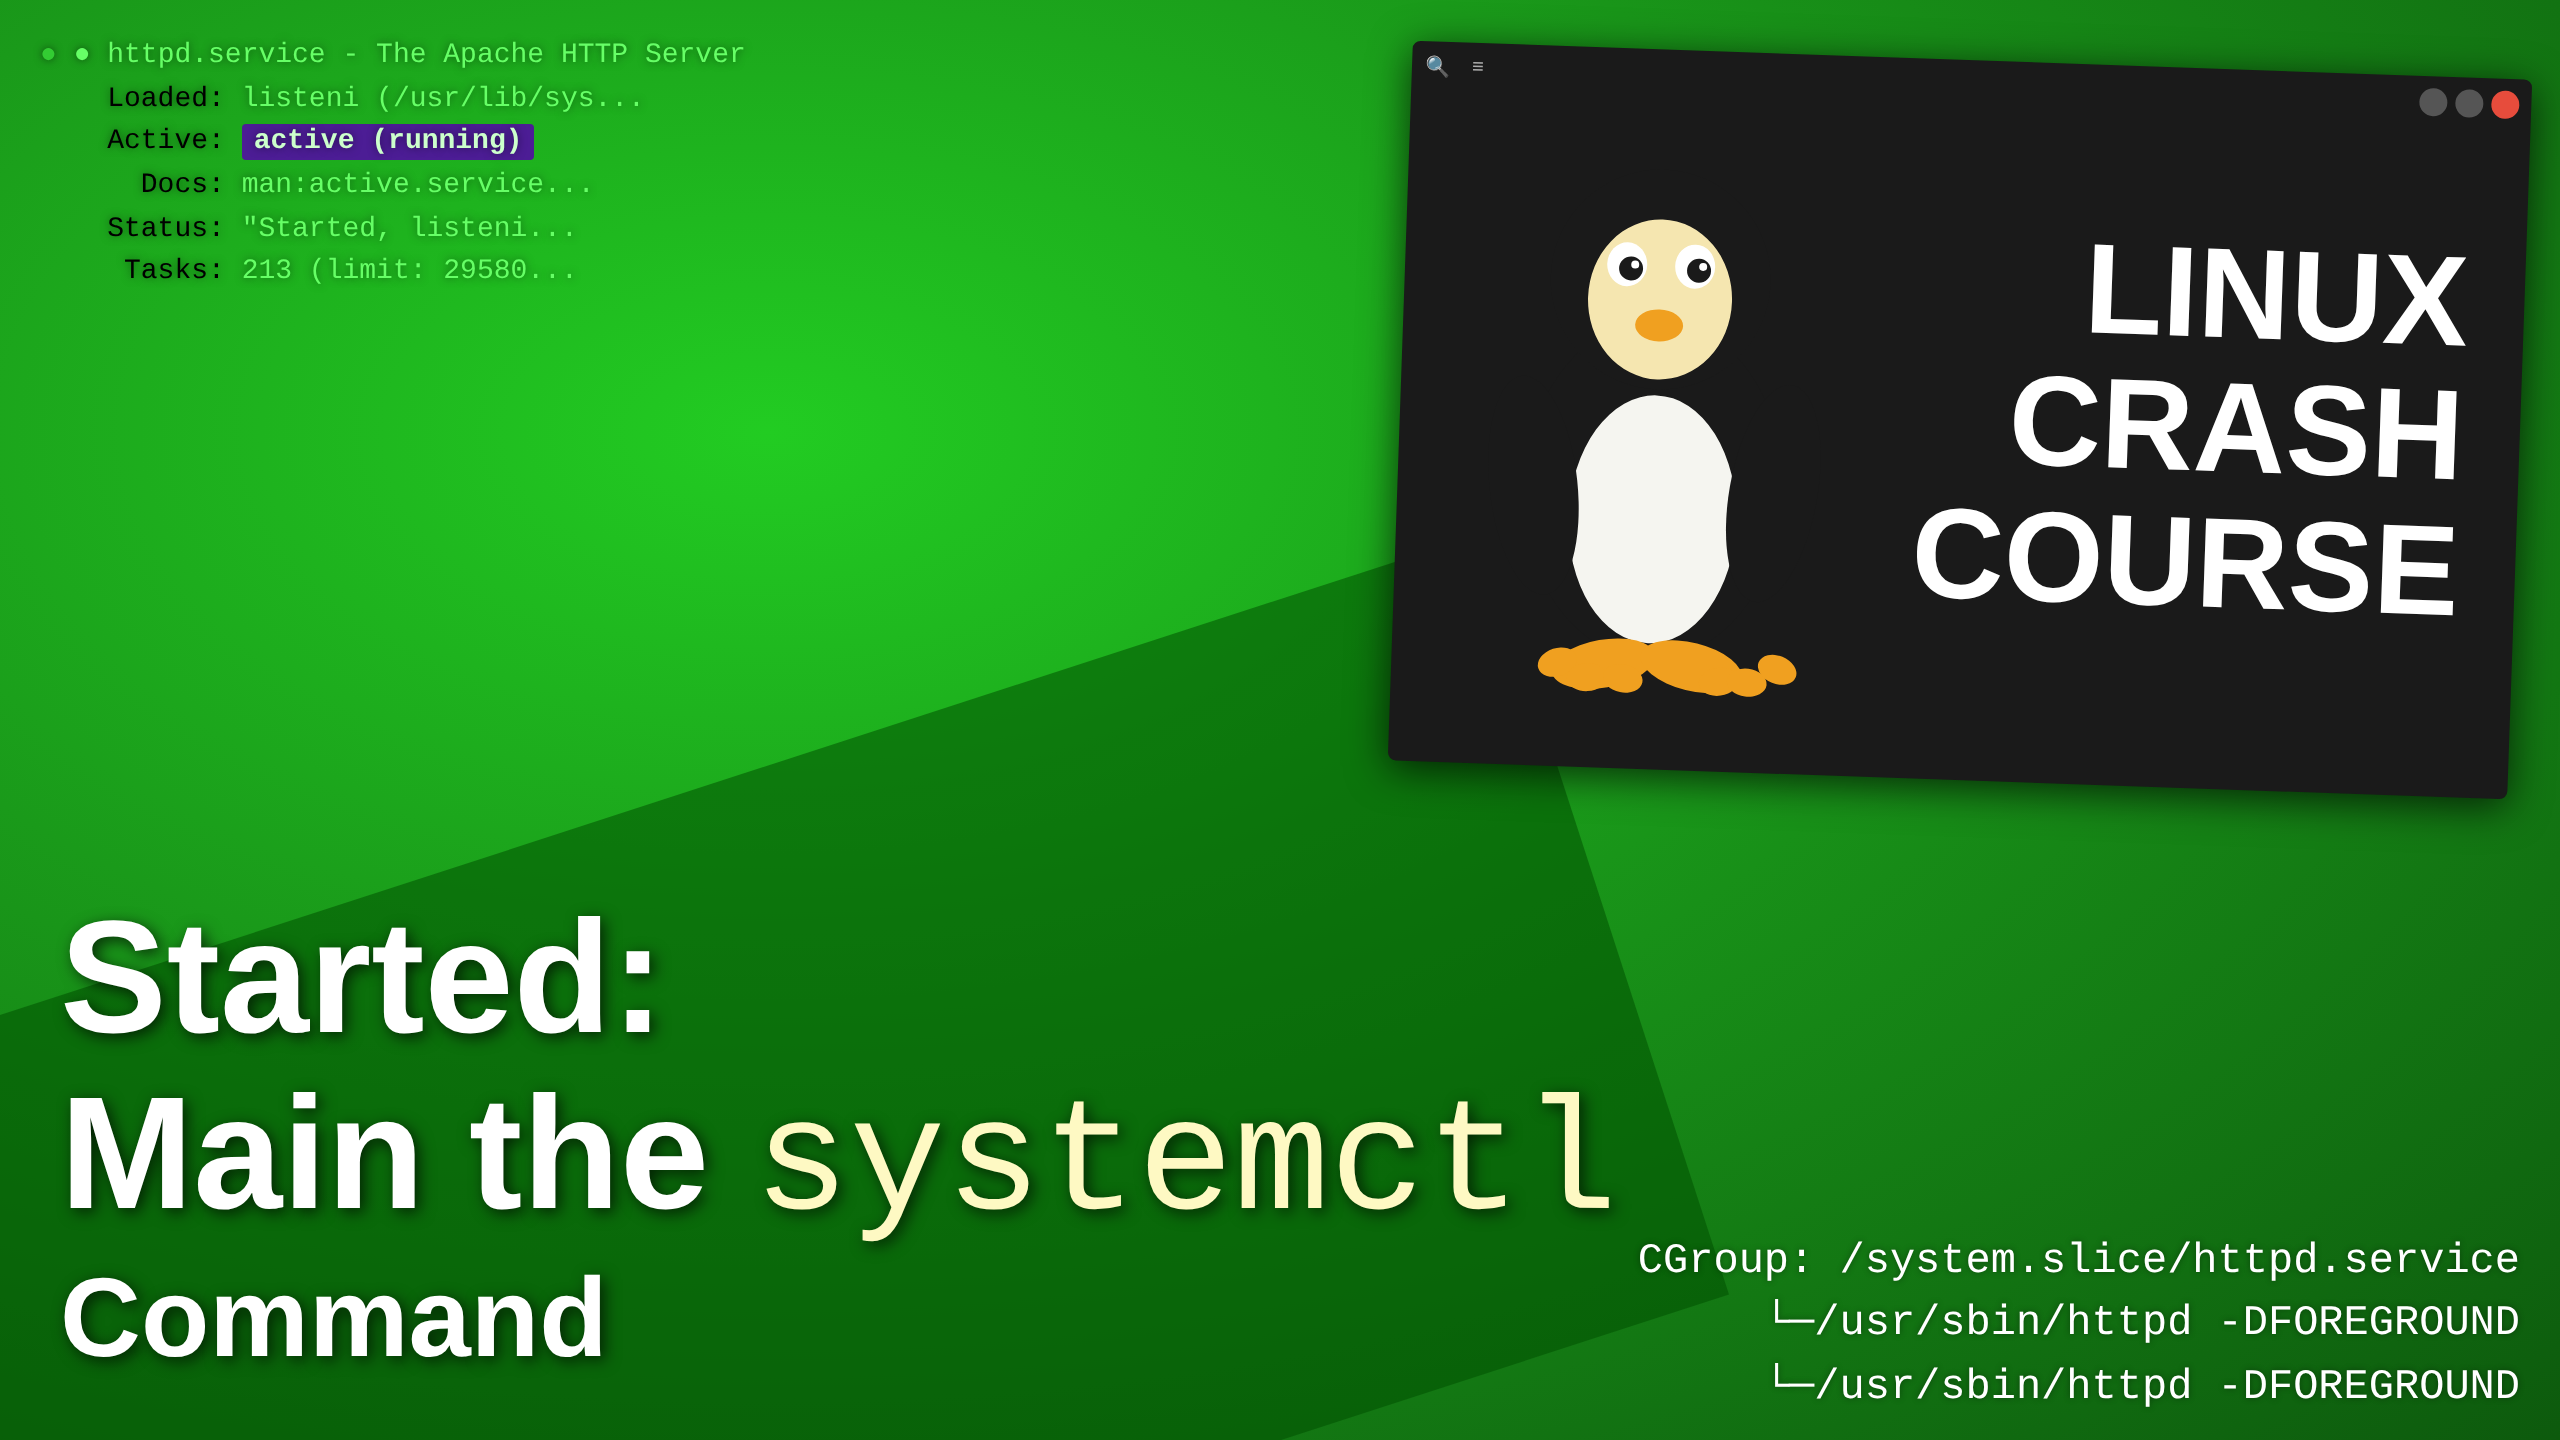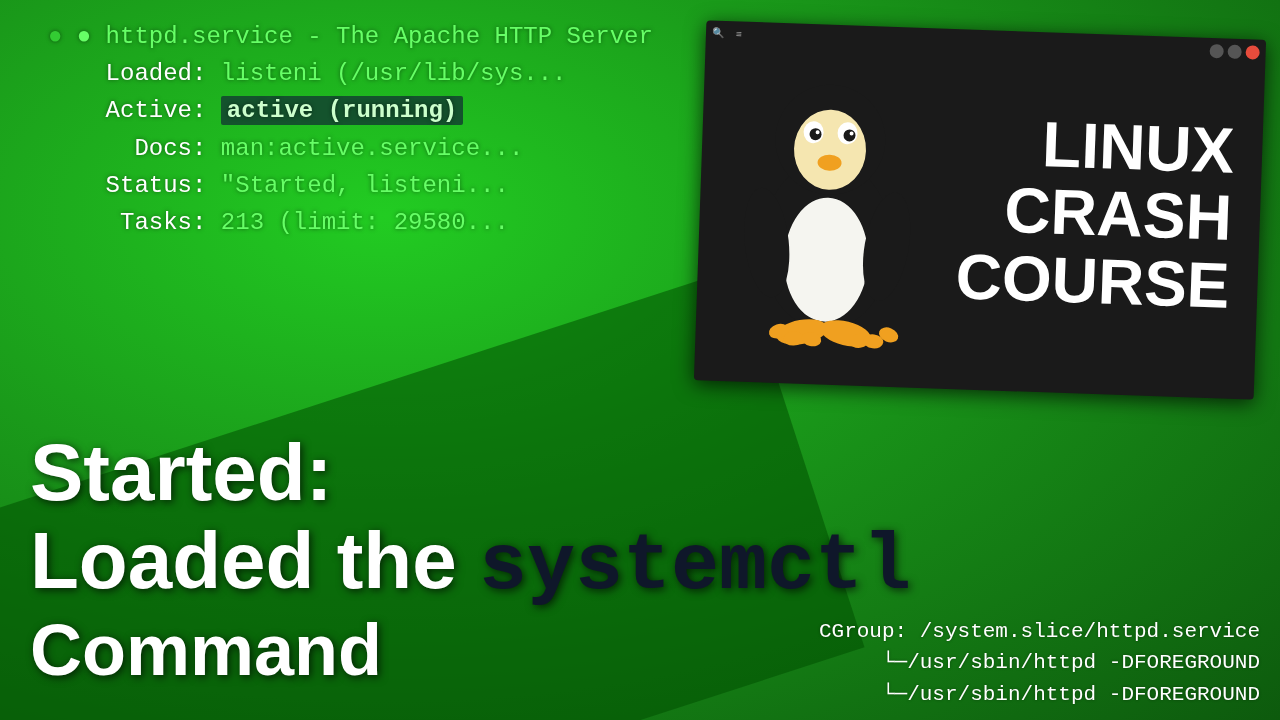--- a/index.html
+++ b/index.html
@@ -38,44 +38,43 @@
     
     .terminal-overlay {
       position: absolute;
       top: 0;
       left: 0;
       width: 720px;
       padding: 18px 20px;
       z-index: 2;
       color: #66ff66;
       font-family: 'Courier New', monospace;
-      font-size: 24px;
+      font-size: 14px;
       line-height: 1.55;
       text-shadow: 0 0 4px rgba(0,0,0,0.5);
-      margin-left: 28px;
     }
 
     .terminal-line {
       white-space: nowrap;
     }
 
     .terminal-line .dot {
       color: #33cc33;
     }
 
     .active-badge {
-      background: #14532d;
+      background: #4c1d95;
       color: #ccffcc;
       padding: 1px 6px;
       border-radius: 2px;
       font-weight: bold;
     }
 
     .terminal-line .label {
-      color: #ffffff;
+      color: #000000;
     }
 
     
     .title-overlay {
       position: absolute;
       bottom: 30px;
       left: 30px;
       z-index: 10;
       color: white;
       font-family: Arial Black, Arial, sans-serif;
@@ -87,29 +86,29 @@
       font-size: 80px;
       line-height: 1.1;
       display: block;
     }
     .title-line2 {
       font-size: 80px;
       line-height: 1.1;
       display: block;
     }
     .title-line3 {
-      font-size: 72px;
+      font-size: 56px;
       line-height: 1.1;
       display: block;
     }
 
     .title-line2 .highlight {
-      color: #0f172a;
+      color: #fef9c3;
       font-family: 'Courier New', monospace;
-      font-weight: bold;
+      font-weight: normal;
     }
 
     
     .logo-panel {
       position: absolute;
       top: 30px;
       right: 20px;
       width: 560px;
       height: 360px;
       background: #1a1a1a;
@@ -236,21 +235,21 @@
 
 <div class="bottom-terminal">
   <div class="t-line">CGroup: /system.slice/httpd.service</div>
   <div class="t-line">└─/usr/sbin/httpd -DFOREGROUND</div>
   <div class="t-line">&nbsp;&nbsp;└─/usr/sbin/httpd -DFOREGROUND</div>
 </div>
 
 <div class="title-overlay">
   <span class="title-line1">Started:</span>
   <span class="title-line2">
-    <span>Loaded the </span><span class="highlight">systemctl</span>
+    <span>Main the </span><span class="highlight">systemctl</span>
   </span>
   <span class="title-line3">Command</span>
 </div>
 
 <div class="logo-panel">
   <div class="window-chrome-left">
     <div class="win-icon">🔍</div>
     <div class="win-icon">≡</div>
   </div>
   <div class="window-chrome">

